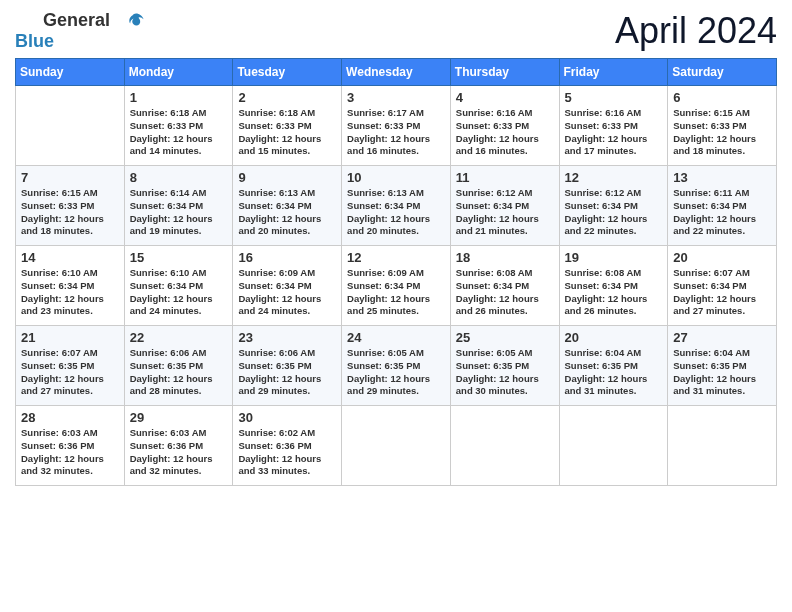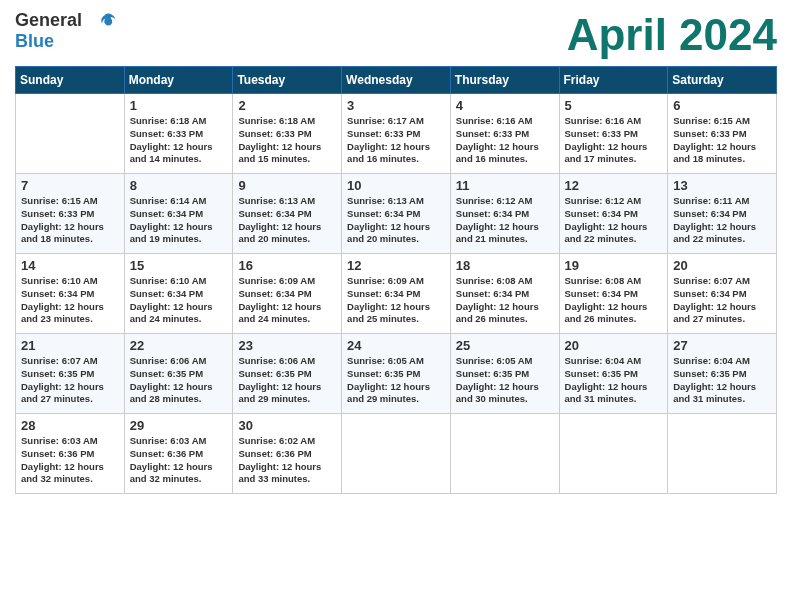--- a/index.html
+++ b/index.html
@@ -18,43 +18,44 @@
     }
     .logo {
       display: flex;
       flex-direction: column;
       align-items: flex-start;
     }
     .logo-text {
       display: flex;
       align-items: flex-end;
       gap: 16px;
+      margin-left: 28px;
     }
     .logo-general {
       font-size: 18px;
       font-weight: bold;
       color: #333;
     }
     .logo-blue {
       font-size: 18px;
       font-weight: bold;
       color: #2980b9;
       margin-top: 28px;
     }
     .logo-icon {
       width: 20px;
       height: 20px;
     }
     .title-block {
       text-align: right;
     }
     .month-title {
-      font-size: 44px;
-      font-weight: bold;
-      color: #0f766e;
+      font-size: 36px;
+      font-weight: normal;
+      color: #0f172a;
     }
     .location-title {
       font-size: 14px;
       color: #555;
       margin-top: 2px;
     }
     .calendar-table {
       width: 100%;
       border-collapse: collapse;
       font-size: 10.5px;
@@ -91,21 +92,21 @@
     .empty-cell {
       background: #f9f9f9;
     }
     tr:nth-child(even) td {
       background: #f5f8fc;
     }
     tr:nth-child(odd) td {
       background: #fff;
     }
     .calendar-table thead tr th {
-      background-color: #0c4a6e;
+      background-color: #3b82f6;
     }
   </style>
 </head>
 <body>
 
 <div class="header-row">
   <div class="logo">
     <div class="logo-text">
       <span class="logo-general">General</span>
       <svg class="logo-icon" viewBox="0 0 24 24" xmlns="http://www.w3.org/2000/svg">

